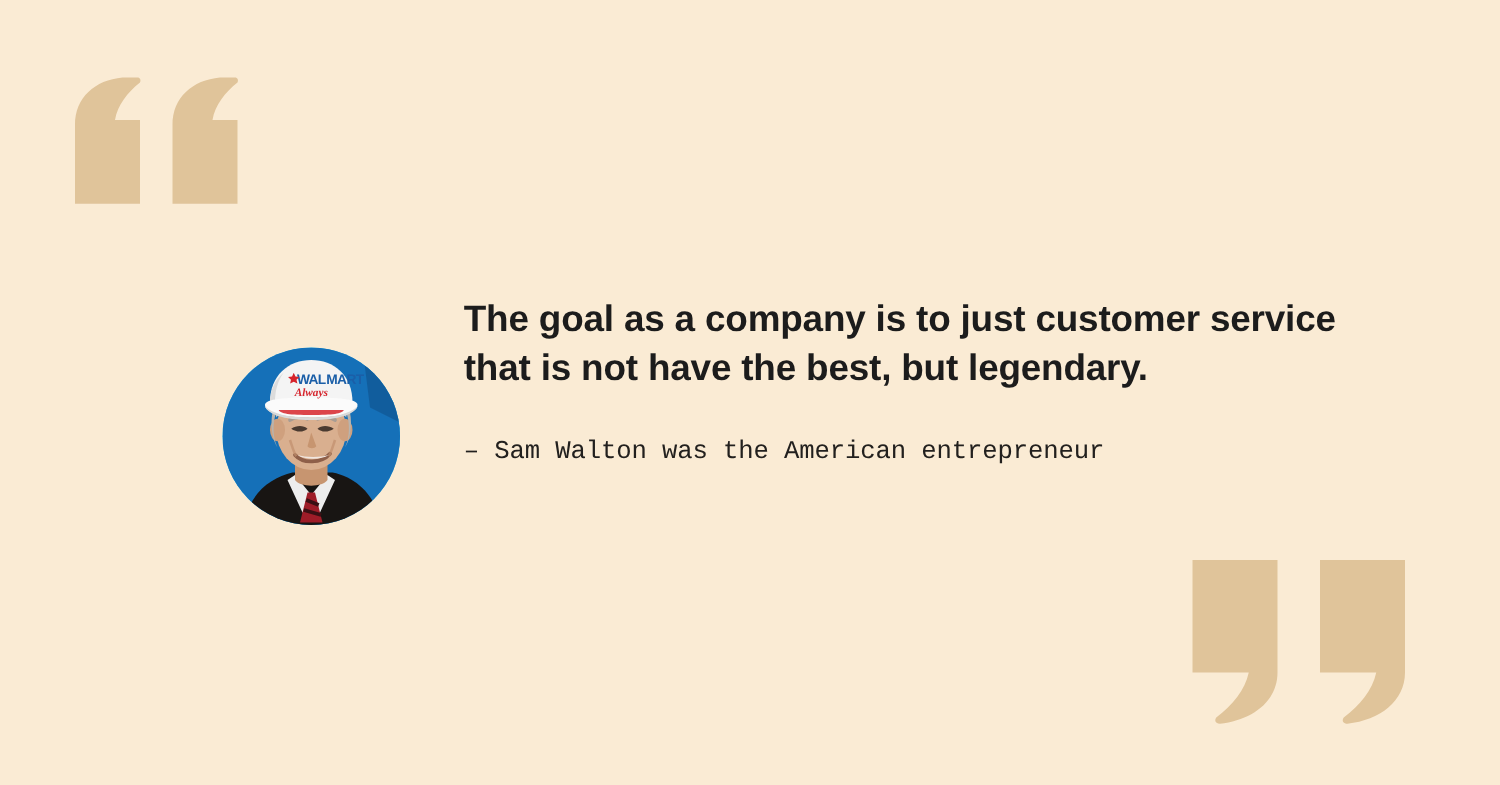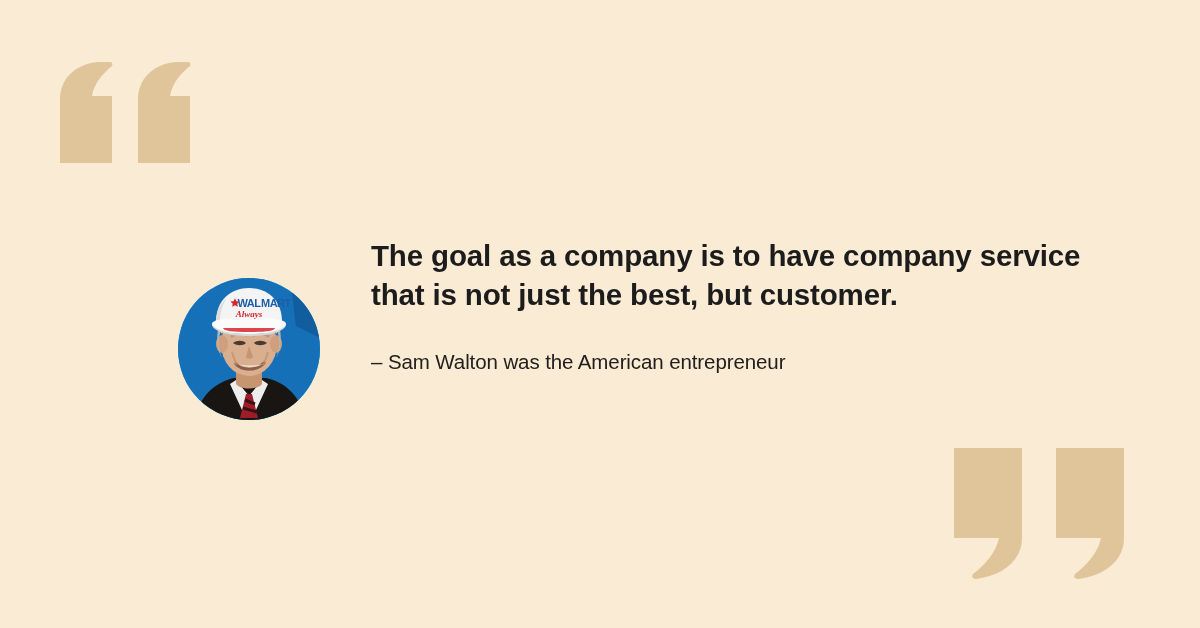--- a/index.html
+++ b/index.html
@@ -73,21 +73,21 @@
     font-weight: bold;
     line-height: 39px;
     letter-spacing: -0.15px;
     max-width: 730px;
   }
 
   .attribution {
     margin: 0;
     padding-top: 34px;
     color: #22201E;
-    font-family: Liberation Sans, sans-serif;
+    font-family: Liberation Mono, monospace;
     font-size: 20.5px;
     font-weight: normal;
     line-height: 28px;
     letter-spacing: -0.1px;
     white-space: nowrap;
   }
 </style>
 </head>
 <body>
 
@@ -165,19 +165,19 @@
         <text x="71" y="29" font-family="'Liberation Sans', sans-serif" font-size="11" font-weight="bold" fill="#1B5FA8" text-anchor="middle" opacity="0">MART</text>
         <g transform="translate(71,29)">
           <text x="12" y="0" font-family="'Liberation Sans', sans-serif" font-size="11" font-weight="bold" fill="#1B5FA8" text-anchor="start" letter-spacing="-0.5">MART</text>
           <path d="M0 -8 L1.6 -4.4 L5.4 -4 L2.6 -1.4 L3.4 2.2 L0 0.4 L-3.4 2.2 L-2.6 -1.4 L-5.4 -4 L-1.6 -4.4 Z" fill="#D6242C" transform="translate(-14,-2) scale(0.85)"></path>
         </g>
         <text x="71" y="39" font-family="'Liberation Serif', serif" font-size="9" font-style="italic" font-weight="bold" fill="#D6242C" text-anchor="middle">Always</text>
       </svg>
     </div>
 
     <div class="text-block">
-      <p class="quote-text"><span>The goal as a company is to have company service</span> <span>that is not just the best, but customer.</span></p>
+      <p class="quote-text"><span>The goal as a company is to just customer service</span> <span>that is not have the best, but legendary.</span></p>
       <p class="attribution">– Sam Walton was the American entrepreneur</p>
     </div>
 
   </div>
 
 </div>
 
 </body></html>

